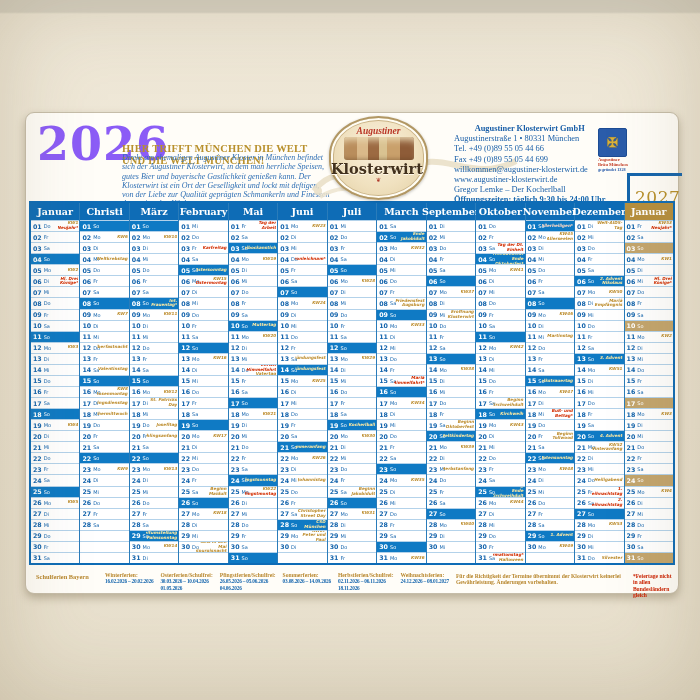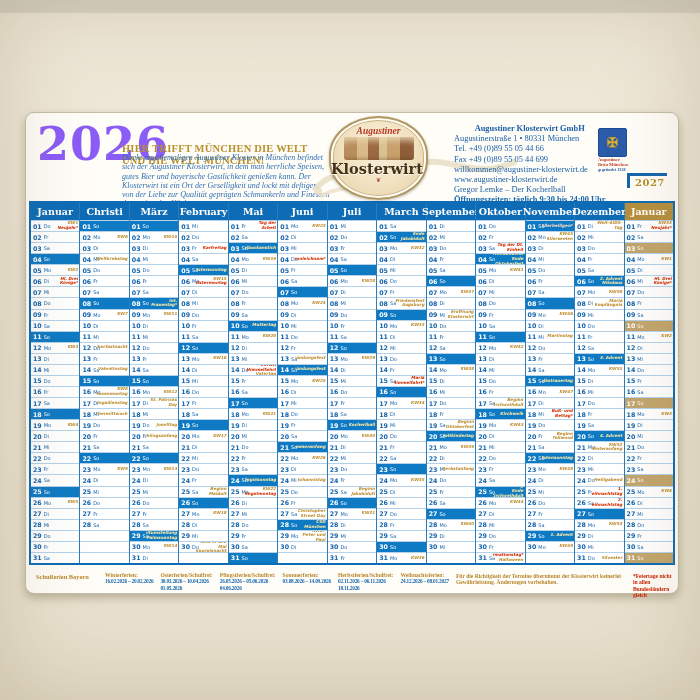--- a/index.html
+++ b/index.html
@@ -31,23 +31,23 @@
   .badge .orn{text-align:center;font-size:6px;line-height:6px;color:#b03a2a;}
   .addr{position:absolute;left:428px;top:11px;font-size:8.4px;line-height:10.2px;color:#1a5fa8;white-space:nowrap;}
   .addr .b{font-weight:bold;text-align:center;}
   .addr .hours{font-weight:bold;color:#1565ad;}
   .stamp{position:absolute;left:572px;top:15px;width:40px;text-align:left;z-index:3;}
   .stamp .sq{width:27px;height:27px;background:#2a5caa;border:1px solid #1d4c94;border-radius:2px;
          display:flex;align-items:center;justify-content:center;color:#d9b13c;
          font-size:13px;font-weight:bold;text-shadow:0 0 1px #8a6b14;}
   .stamp .l1,.stamp .l2{font-weight:bold;font-size:4.6px;line-height:5.2px;color:#c23a22;}
   .stamp .l3{font-weight:bold;font-size:4.2px;line-height:5px;color:#2a5caa;}
-  .y2027{position:absolute;left:601px;top:60px;padding:1px 2px 0 5px;border-left:3px solid #1565ad;
-         border-top:3px solid #1565ad;font-family:"DejaVu Serif",serif;font-weight:bold;
-         font-size:10px;color:#b8902c;letter-spacing:.5px;}
+  .y2027{position:absolute;left:601px;top:60px;padding:11px 2px 0 5px;border-left:3px solid #1565ad;
+         border-top:3px solid #1565ad;font-family:"DejaVu Serif",serif;font-weight:normal;
+         font-size:17px;color:#b8902c;letter-spacing:.5px;}
   
   .grid{position:absolute;left:3px;right:3px;top:88px;height:364px;display:flex;box-sizing:border-box;
         border:2px solid #0e6cb6;background:#fff;z-index:1;justify-content:flex-end;}
   .mcol{flex:1 1 0;min-width:0;display:flex;flex-direction:column;border-right:1px solid #2a7cba;}
   .mcol:last-child{border-right:none;}
   .mhead{flex:none;height:17px;display:flex;align-items:center;justify-content:center;
          background:#0e6cb6;color:#fff;font-family:"DejaVu Serif",serif;font-weight:bold;font-size:9.5px;}
   .mcol.gold .mhead{background:#b68f3e;}
   .cell{flex:1 1 0;position:relative;display:flex;align-items:center;padding-left:2px;
         border-top:1px solid #b3d2ea;min-height:0;box-sizing:border-box;}

